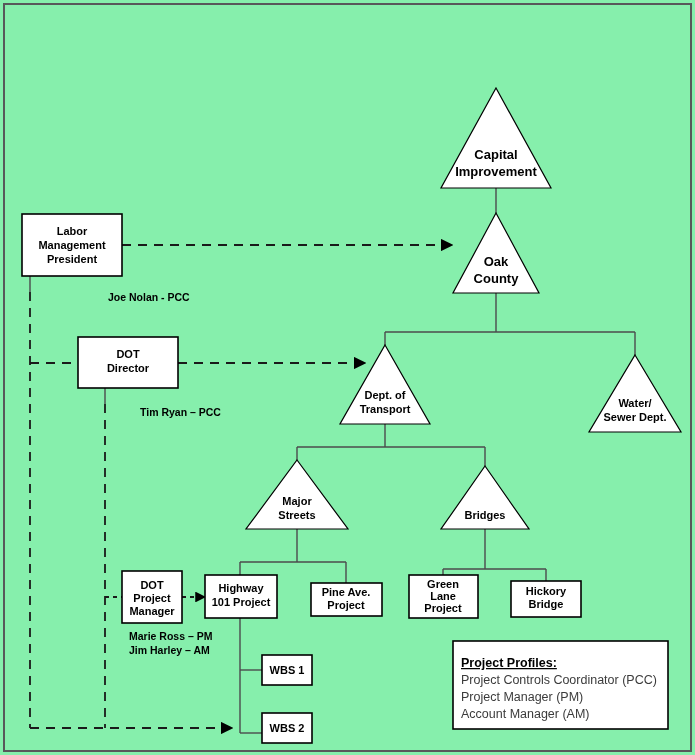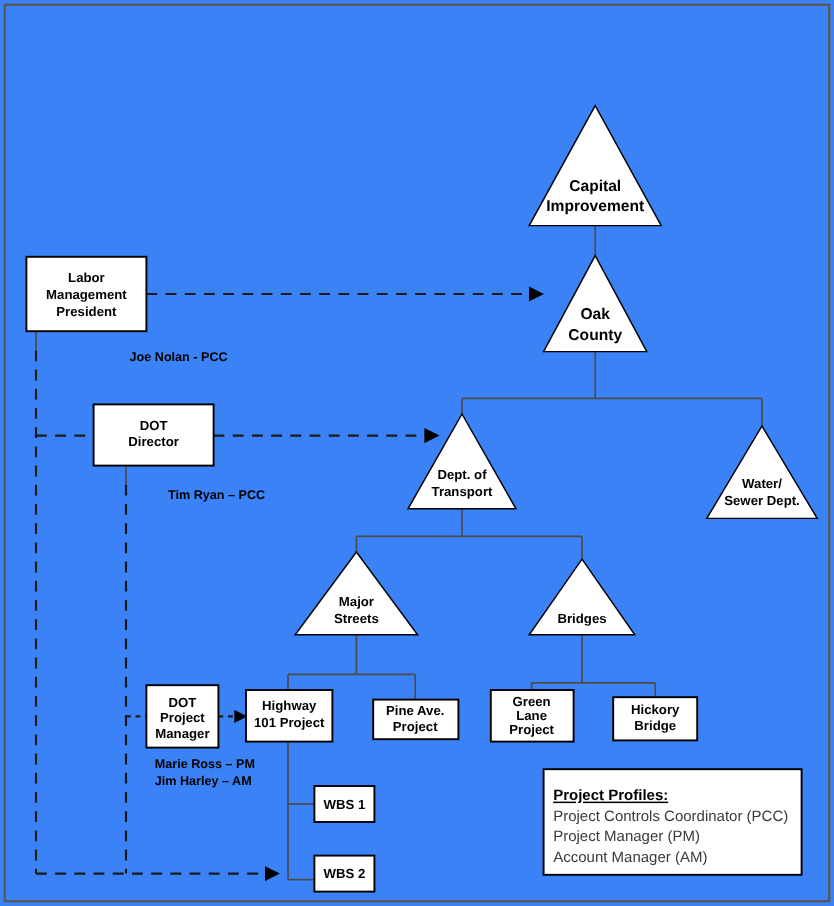--- a/index.html
+++ b/index.html
@@ -8,21 +8,21 @@
     padding: 0;
     background: #ffffff;
   }
   body {
     font-family: "Liberation Sans", sans-serif;
   }
   #canvas {
     position: relative;
     width: 695px;
     height: 755px;
-    background: #3b82f6;
+    background: #86efac;
     box-sizing: border-box;
   }
   #diagram {
     display: block;
     width: 695px;
     height: 755px;
   }
   .frame {
     fill: none;
     stroke: #58585a;

